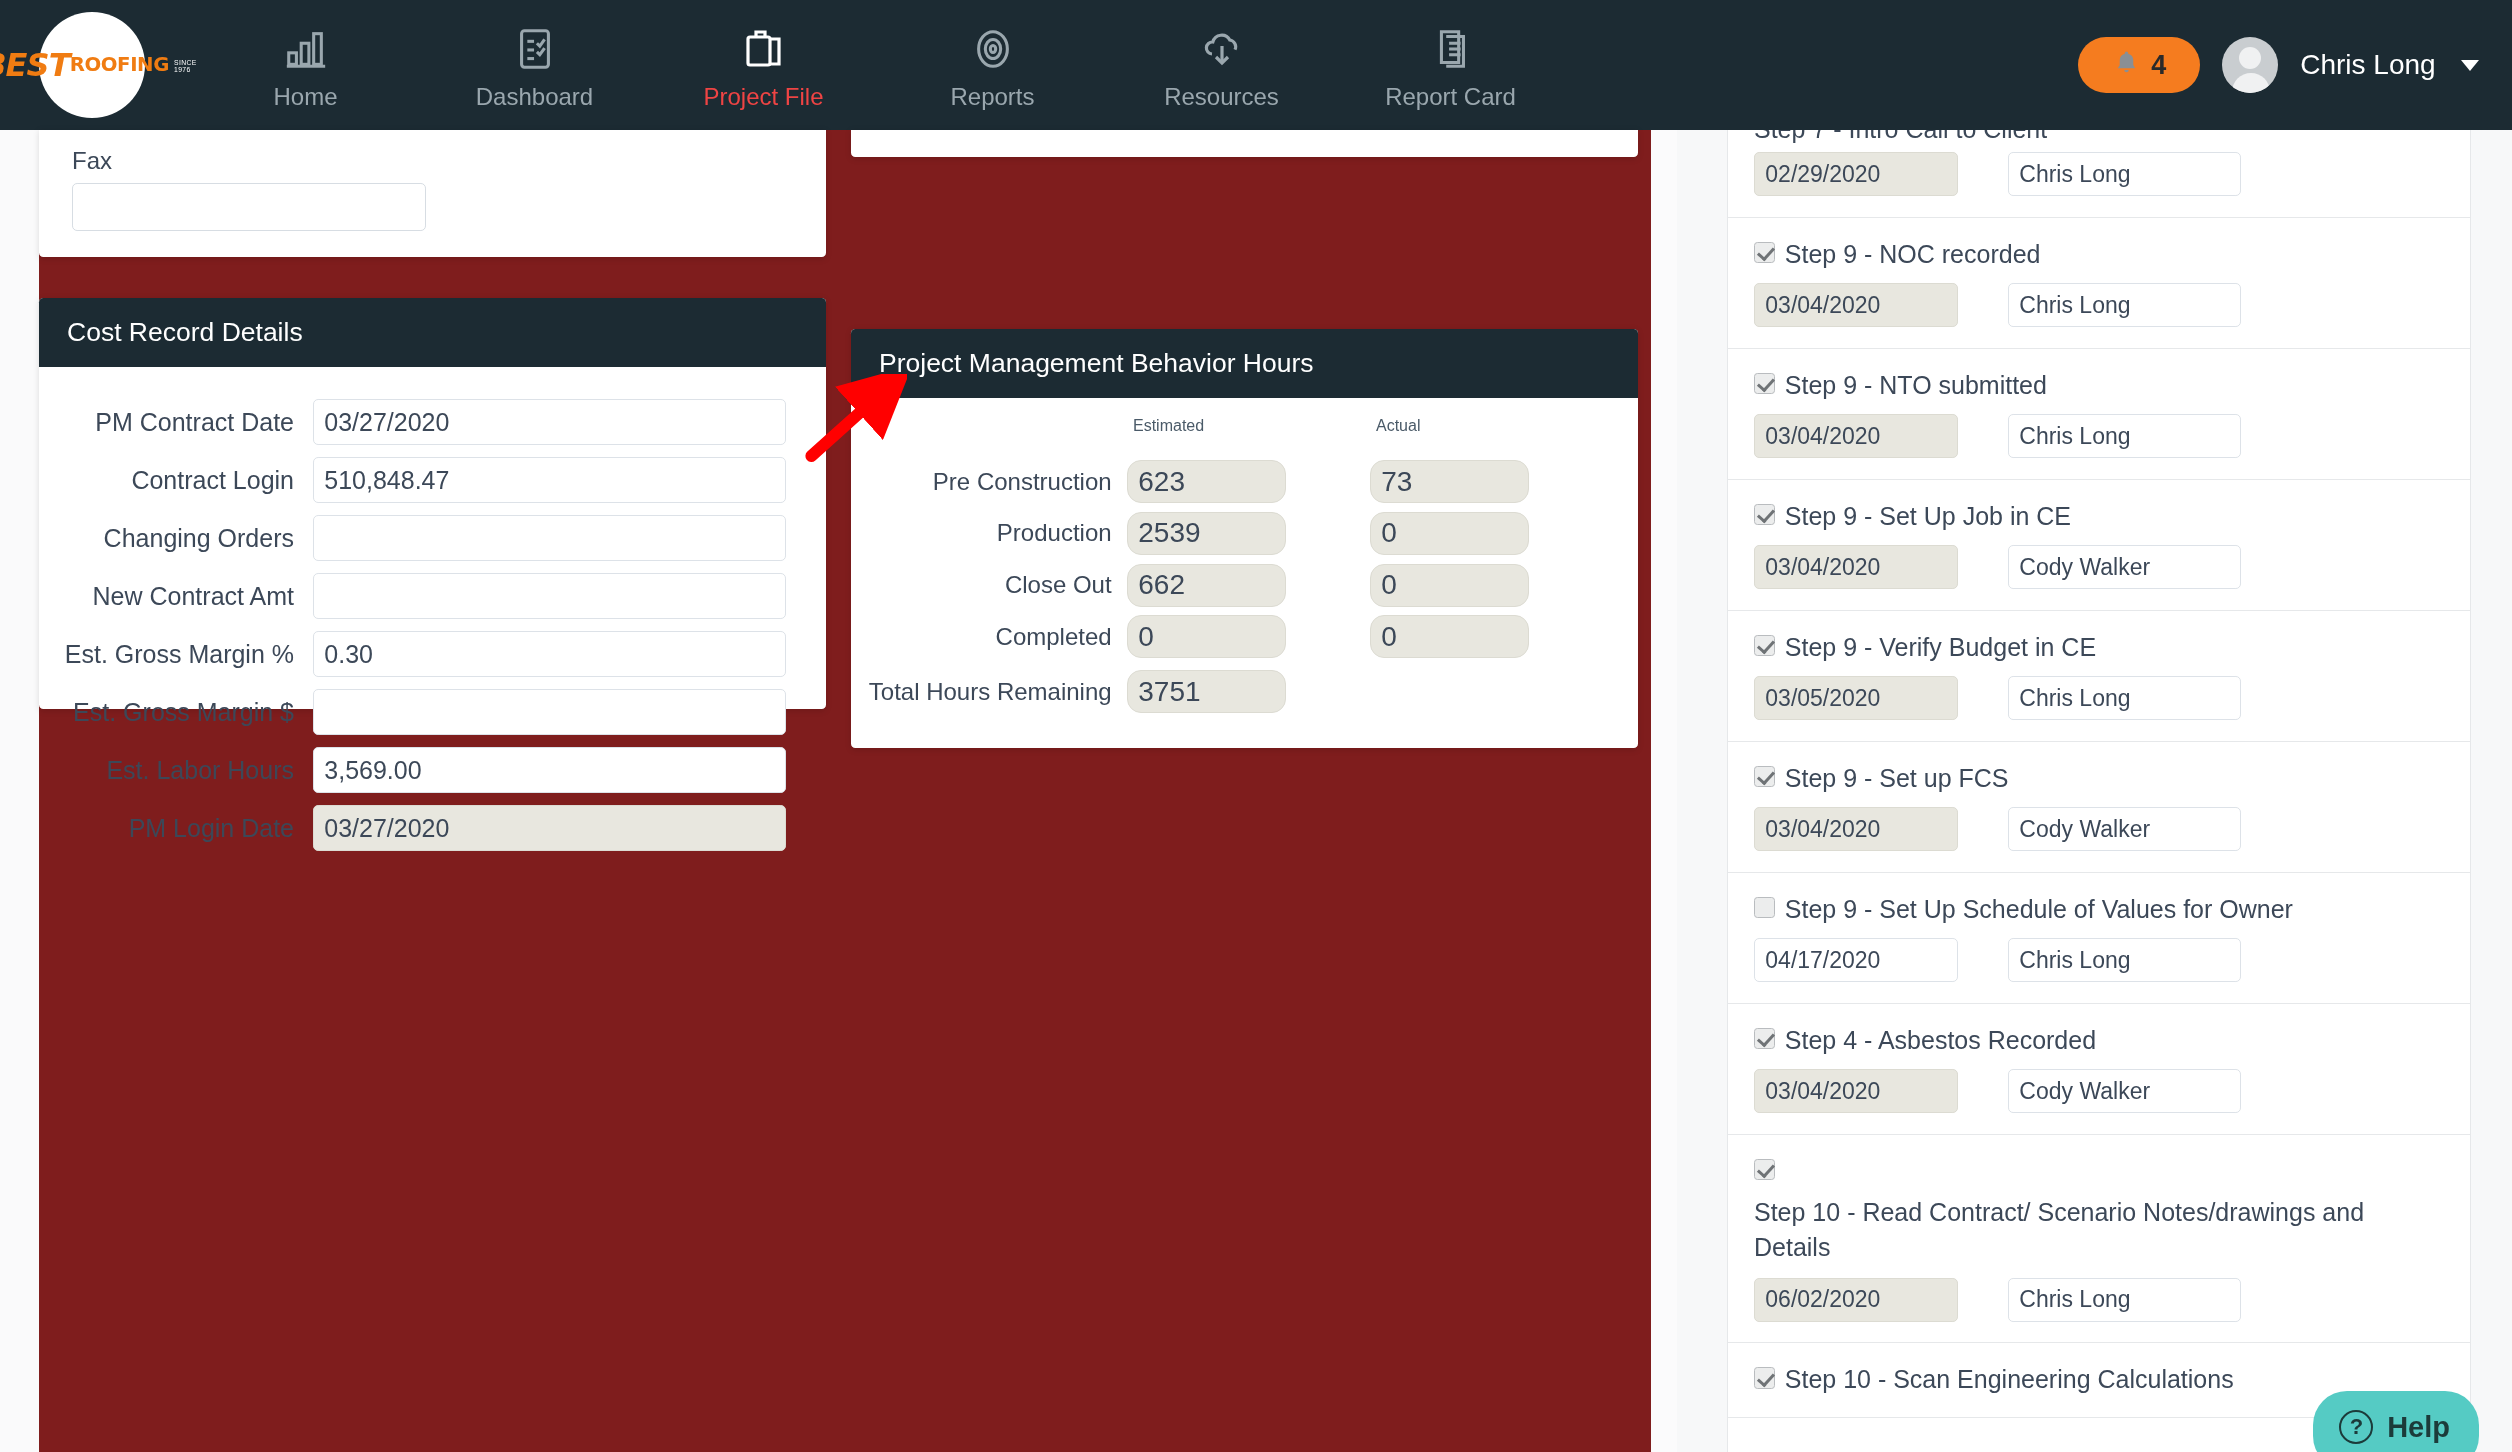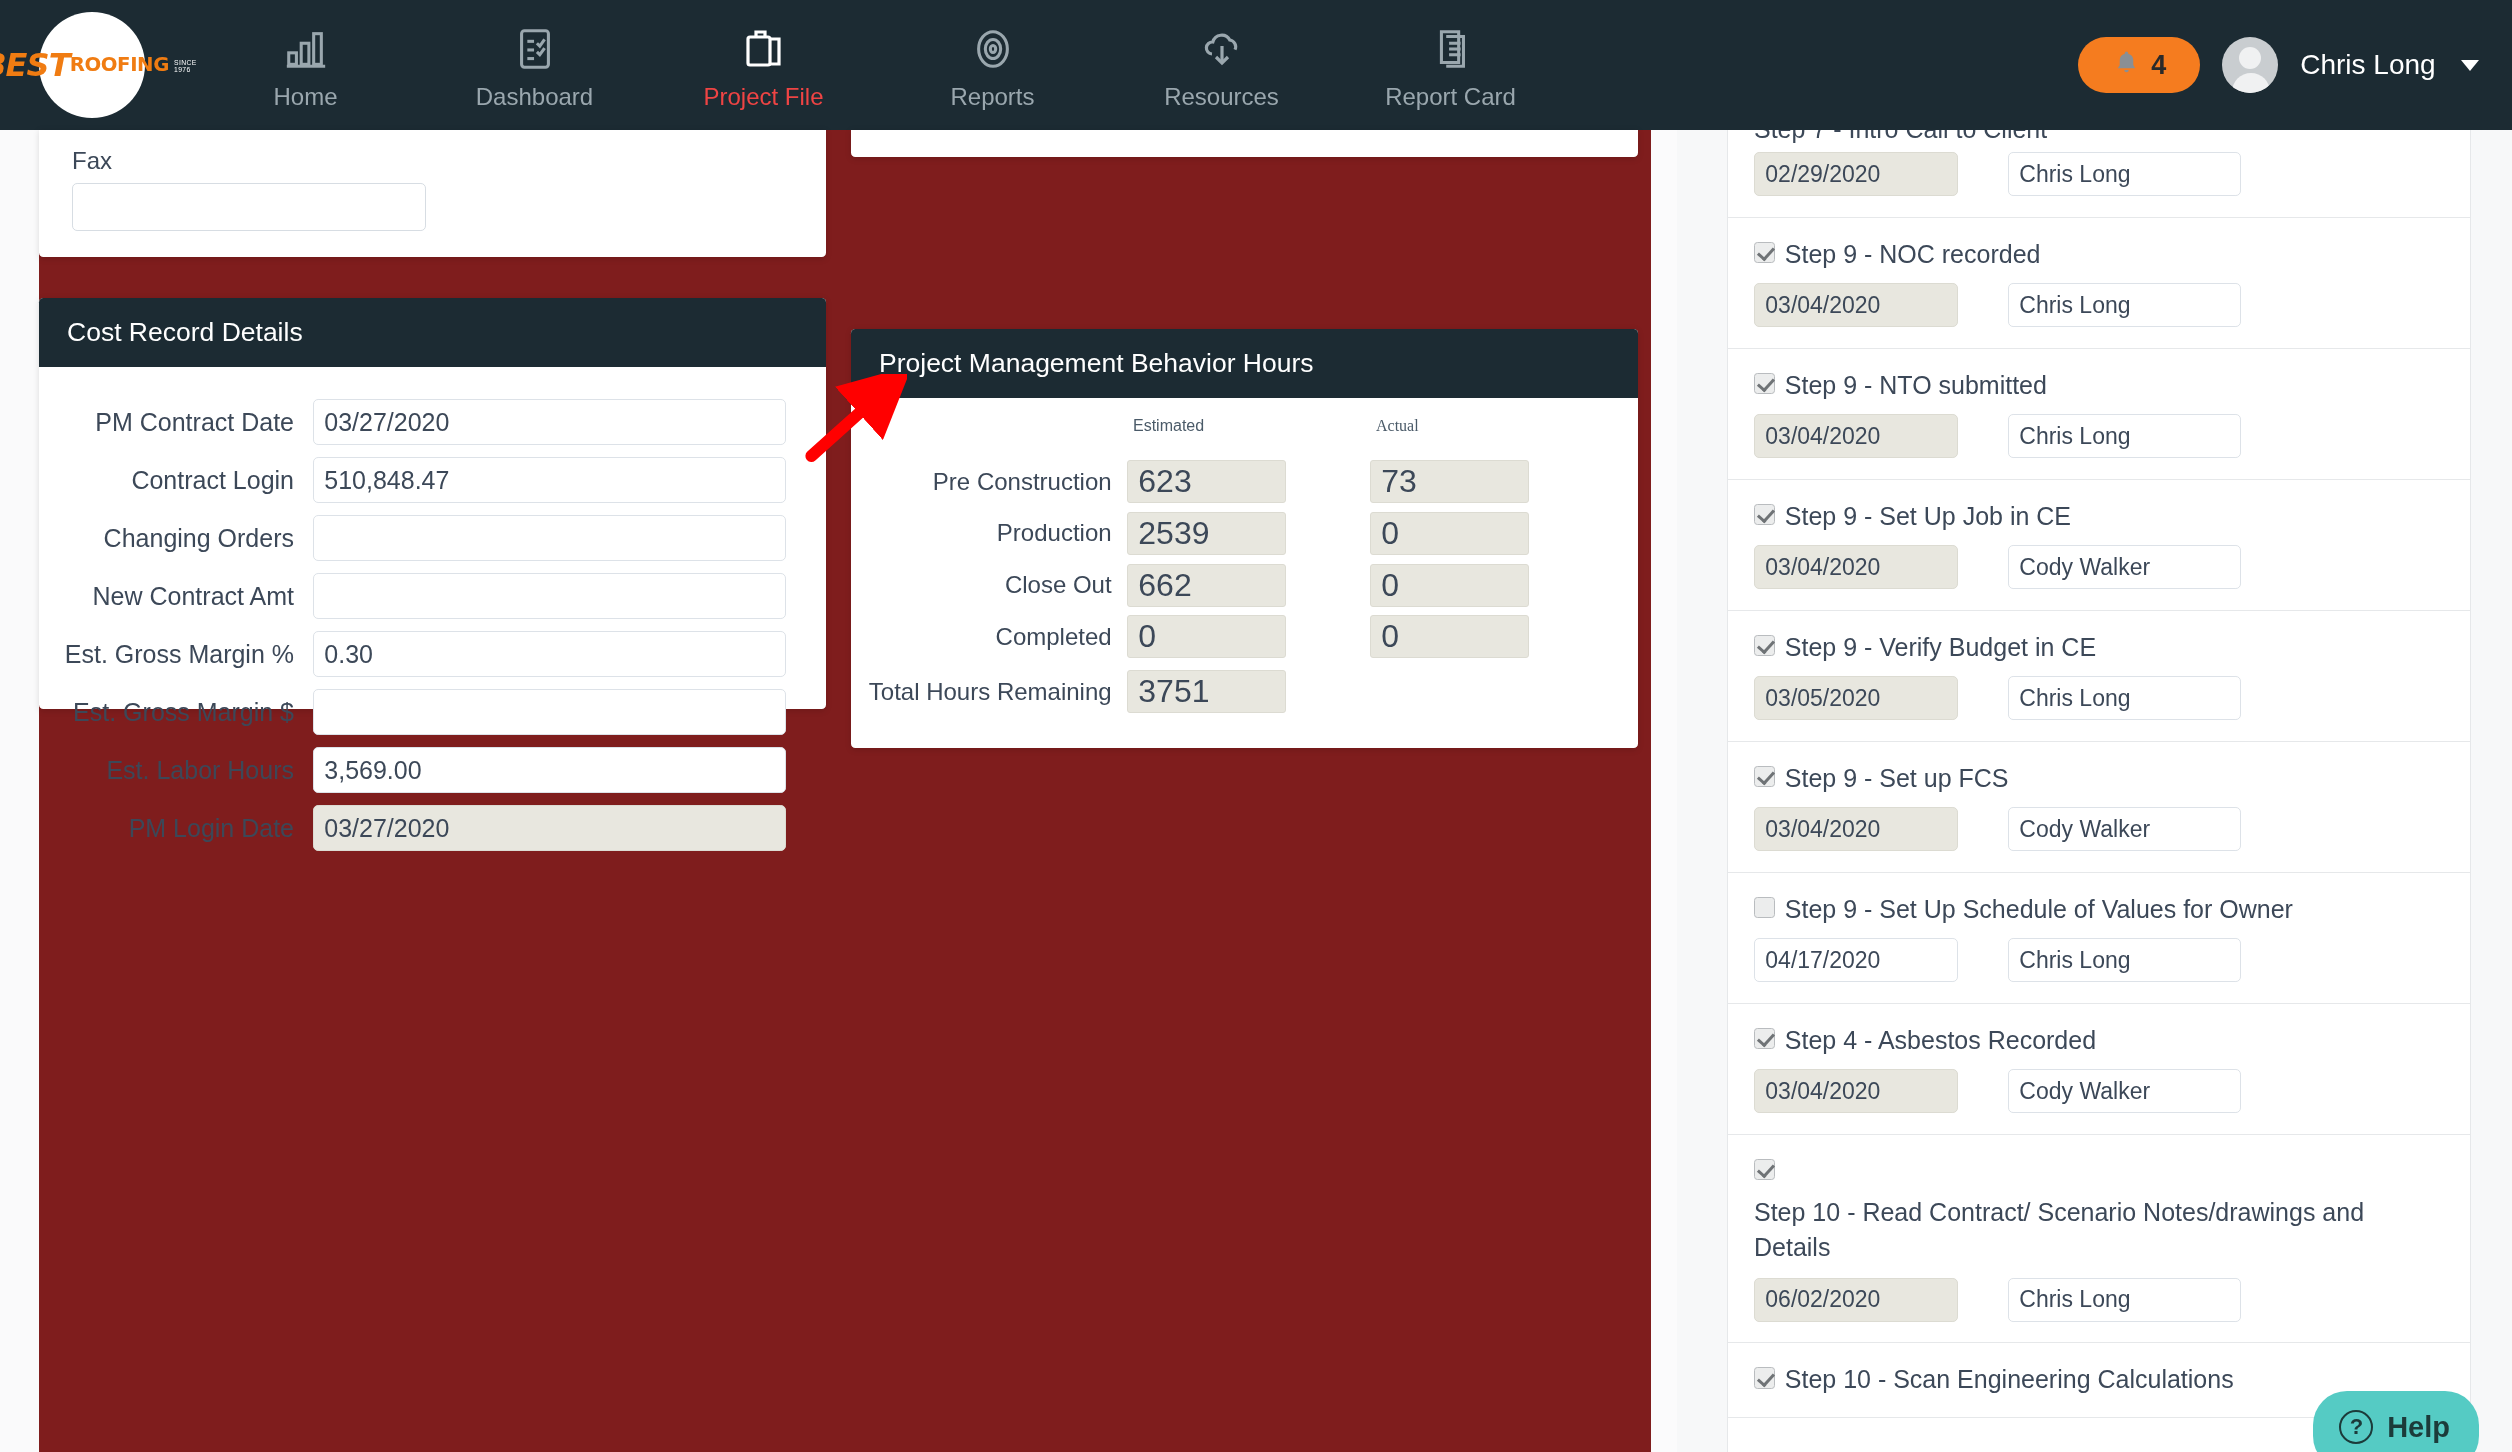--- a/index.html
+++ b/index.html
@@ -140,30 +140,30 @@
   
   #mid-top-card { left: 851px; top: 0; width: 787px; height: 27px; border-radius: 0 0 4.3px 4.3px; }
 
   
   #pmh-card { left: 851px; top: 199px; width: 787px; height: 419px; }
   .pmh-body { position: relative; padding-top: 19px; }
   .pmh-colhead {
     position:absolute; font-size: 16px; color:#4a5a68;
   }
   #pmh-head-est { left: 282px; top: 19px; }
-  #pmh-head-act { left: 525px; top: 19px; font-family: Liberation Serif, serif; }
+  #pmh-head-act { left: 525px; top: 19px; }
   .pmh-row { display:flex; align-items:center; height: 50px; margin-top: 1.7px; }
   .pmh-label {
     width: 276px; text-align: right; padding-right: 15.4px;
     font-size: 24px; color: #3c4858;
   }
   .pmh-field {
     width: 159px; height: 43px;
-    background: #e8e7df; border: 0.9px solid #dcdbd2; border-radius: 3px;
-    font-size: 32px; color: #3c4858;
+    background: #e8e7df; border: 0.9px solid #dcdbd2; border-radius: 14px;
+    font-size: 28px; color: #3c4858;
     display:flex; align-items:center; padding-left: 10.3px;
     margin-right: 84px;
   }
   .pmh-field.last { margin-right: 0; }
   .pmh-row.total { margin-top: 5.1px; }
 
   
   #annot-arrow { position: absolute; left: 796px; top: 244px; pointer-events: none; }
 
   

